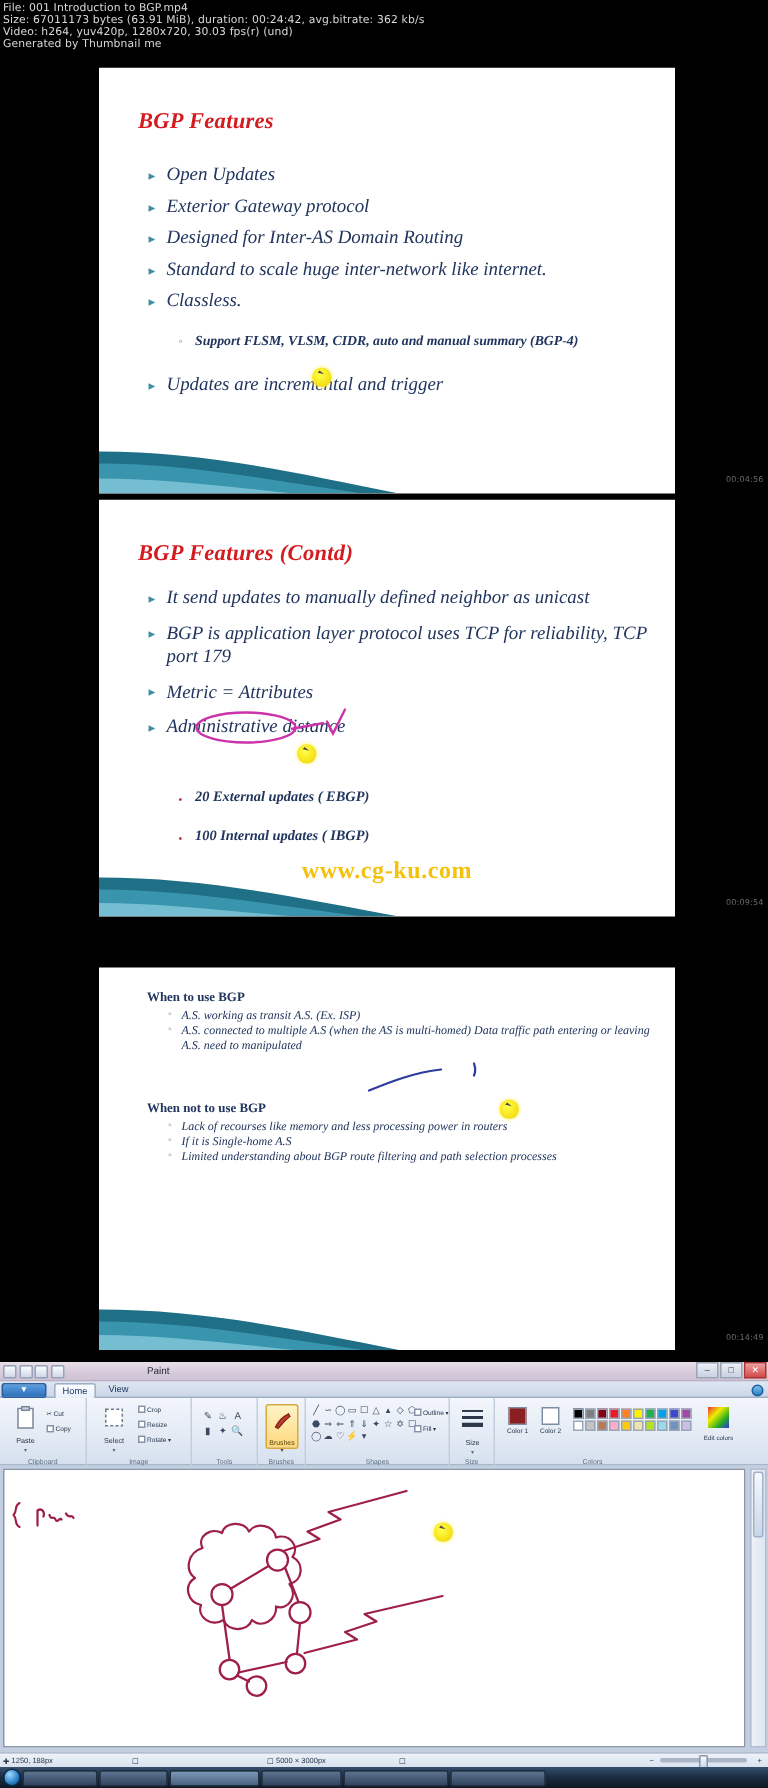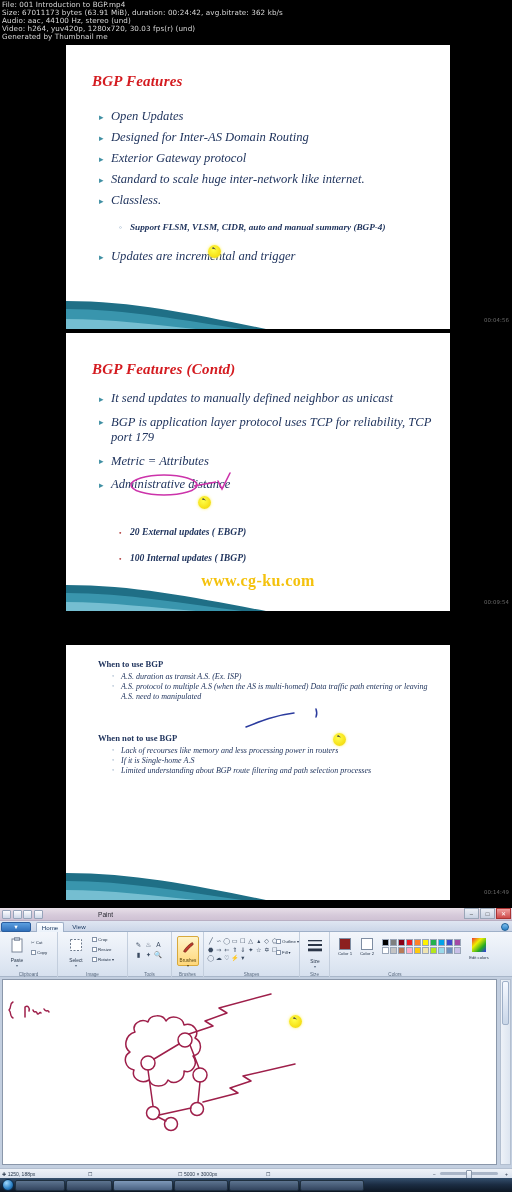--- a/index.html
+++ b/index.html
@@ -197,34 +197,33 @@
   .tb-clock { position: absolute; right: 2px; font-size: 4.6px; color: #dce8f5; }
 </style>
 </head>
 <body>
 
 <div id="page">
 
   <div class="meta">
     <div>File: 001 Introduction to BGP.mp4</div>
     <div>Size: 67011173 bytes (63.91 MiB), duration: 00:24:42, avg.bitrate: 362 kb/s</div>
-    <div>Audio: aac, 44100 Hz, stereo (und)</div>
     <div>Video: h264, yuv420p, 1280x720, 30.03 fps(r) (und)</div>
     <div>Generated by Thumbnail me</div>
   </div>
 
   <div class="frame" style="top:45px;height:288px;">
     <div class="slide" style="top:0;height:284px;">
 
       <div class="s-title" style="position:absolute;left:26px;top:28px;">BGP Features</div>
 
       <ul class="bul" style="position:absolute;left:32px;top:64px;width:336px;">
         <li>Open Updates</li>
+        <li>Exterior Gateway protocol</li>
         <li>Designed for Inter-AS Domain Routing</li>
-        <li>Exterior Gateway protocol</li>
         <li>Standard to scale huge inter-network like internet.</li>
         <li>Classless.</li>
       </ul>
 
       <ul class="sub" style="position:absolute;left:52px;top:174px;width:310px;">
         <li>Support FLSM, VLSM, CIDR, auto and manual  summary (BGP-4)</li>
       </ul>
 
       <ul class="bul" style="position:absolute;left:32px;top:204px;width:336px;">
         <li>Updates are incremental and trigger</li>
@@ -280,22 +279,22 @@
     </div>
     <div class="tstamp" style="top:266px;">00:09:54</div>
   </div>
 
   <div class="frame" style="top:615px;height:293px;">
     <div class="slide" style="top:30px;height:255px;">
 
       <div class="s3-head" style="position:absolute;left:32px;top:14px;">When to use BGP</div>
 
       <ul class="s3" style="position:absolute;left:44px;top:26px;width:330px;">
-        <li>A.S. duration as transit A.S. (Ex. ISP)</li>
-        <li>A.S. protocol to multiple A.S (when the AS is multi-homed) Data traffic path entering or leaving A.S. need to  manipulated</li>
+        <li>A.S. working as transit A.S. (Ex. ISP)</li>
+        <li>A.S. connected to multiple A.S (when the AS is multi-homed) Data traffic path entering or leaving A.S. need to  manipulated</li>
       </ul>
 
       <div class="s3-head" style="position:absolute;left:32px;top:88px;">When not to use BGP</div>
 
       <ul class="s3" style="position:absolute;left:44px;top:100px;width:330px;">
         <li>Lack of recourses like memory and less processing  power in routers</li>
         <li>If it is Single-home A.S</li>
         <li>Limited understanding  about BGP route filtering and  path selection processes</li>
       </ul>
 

